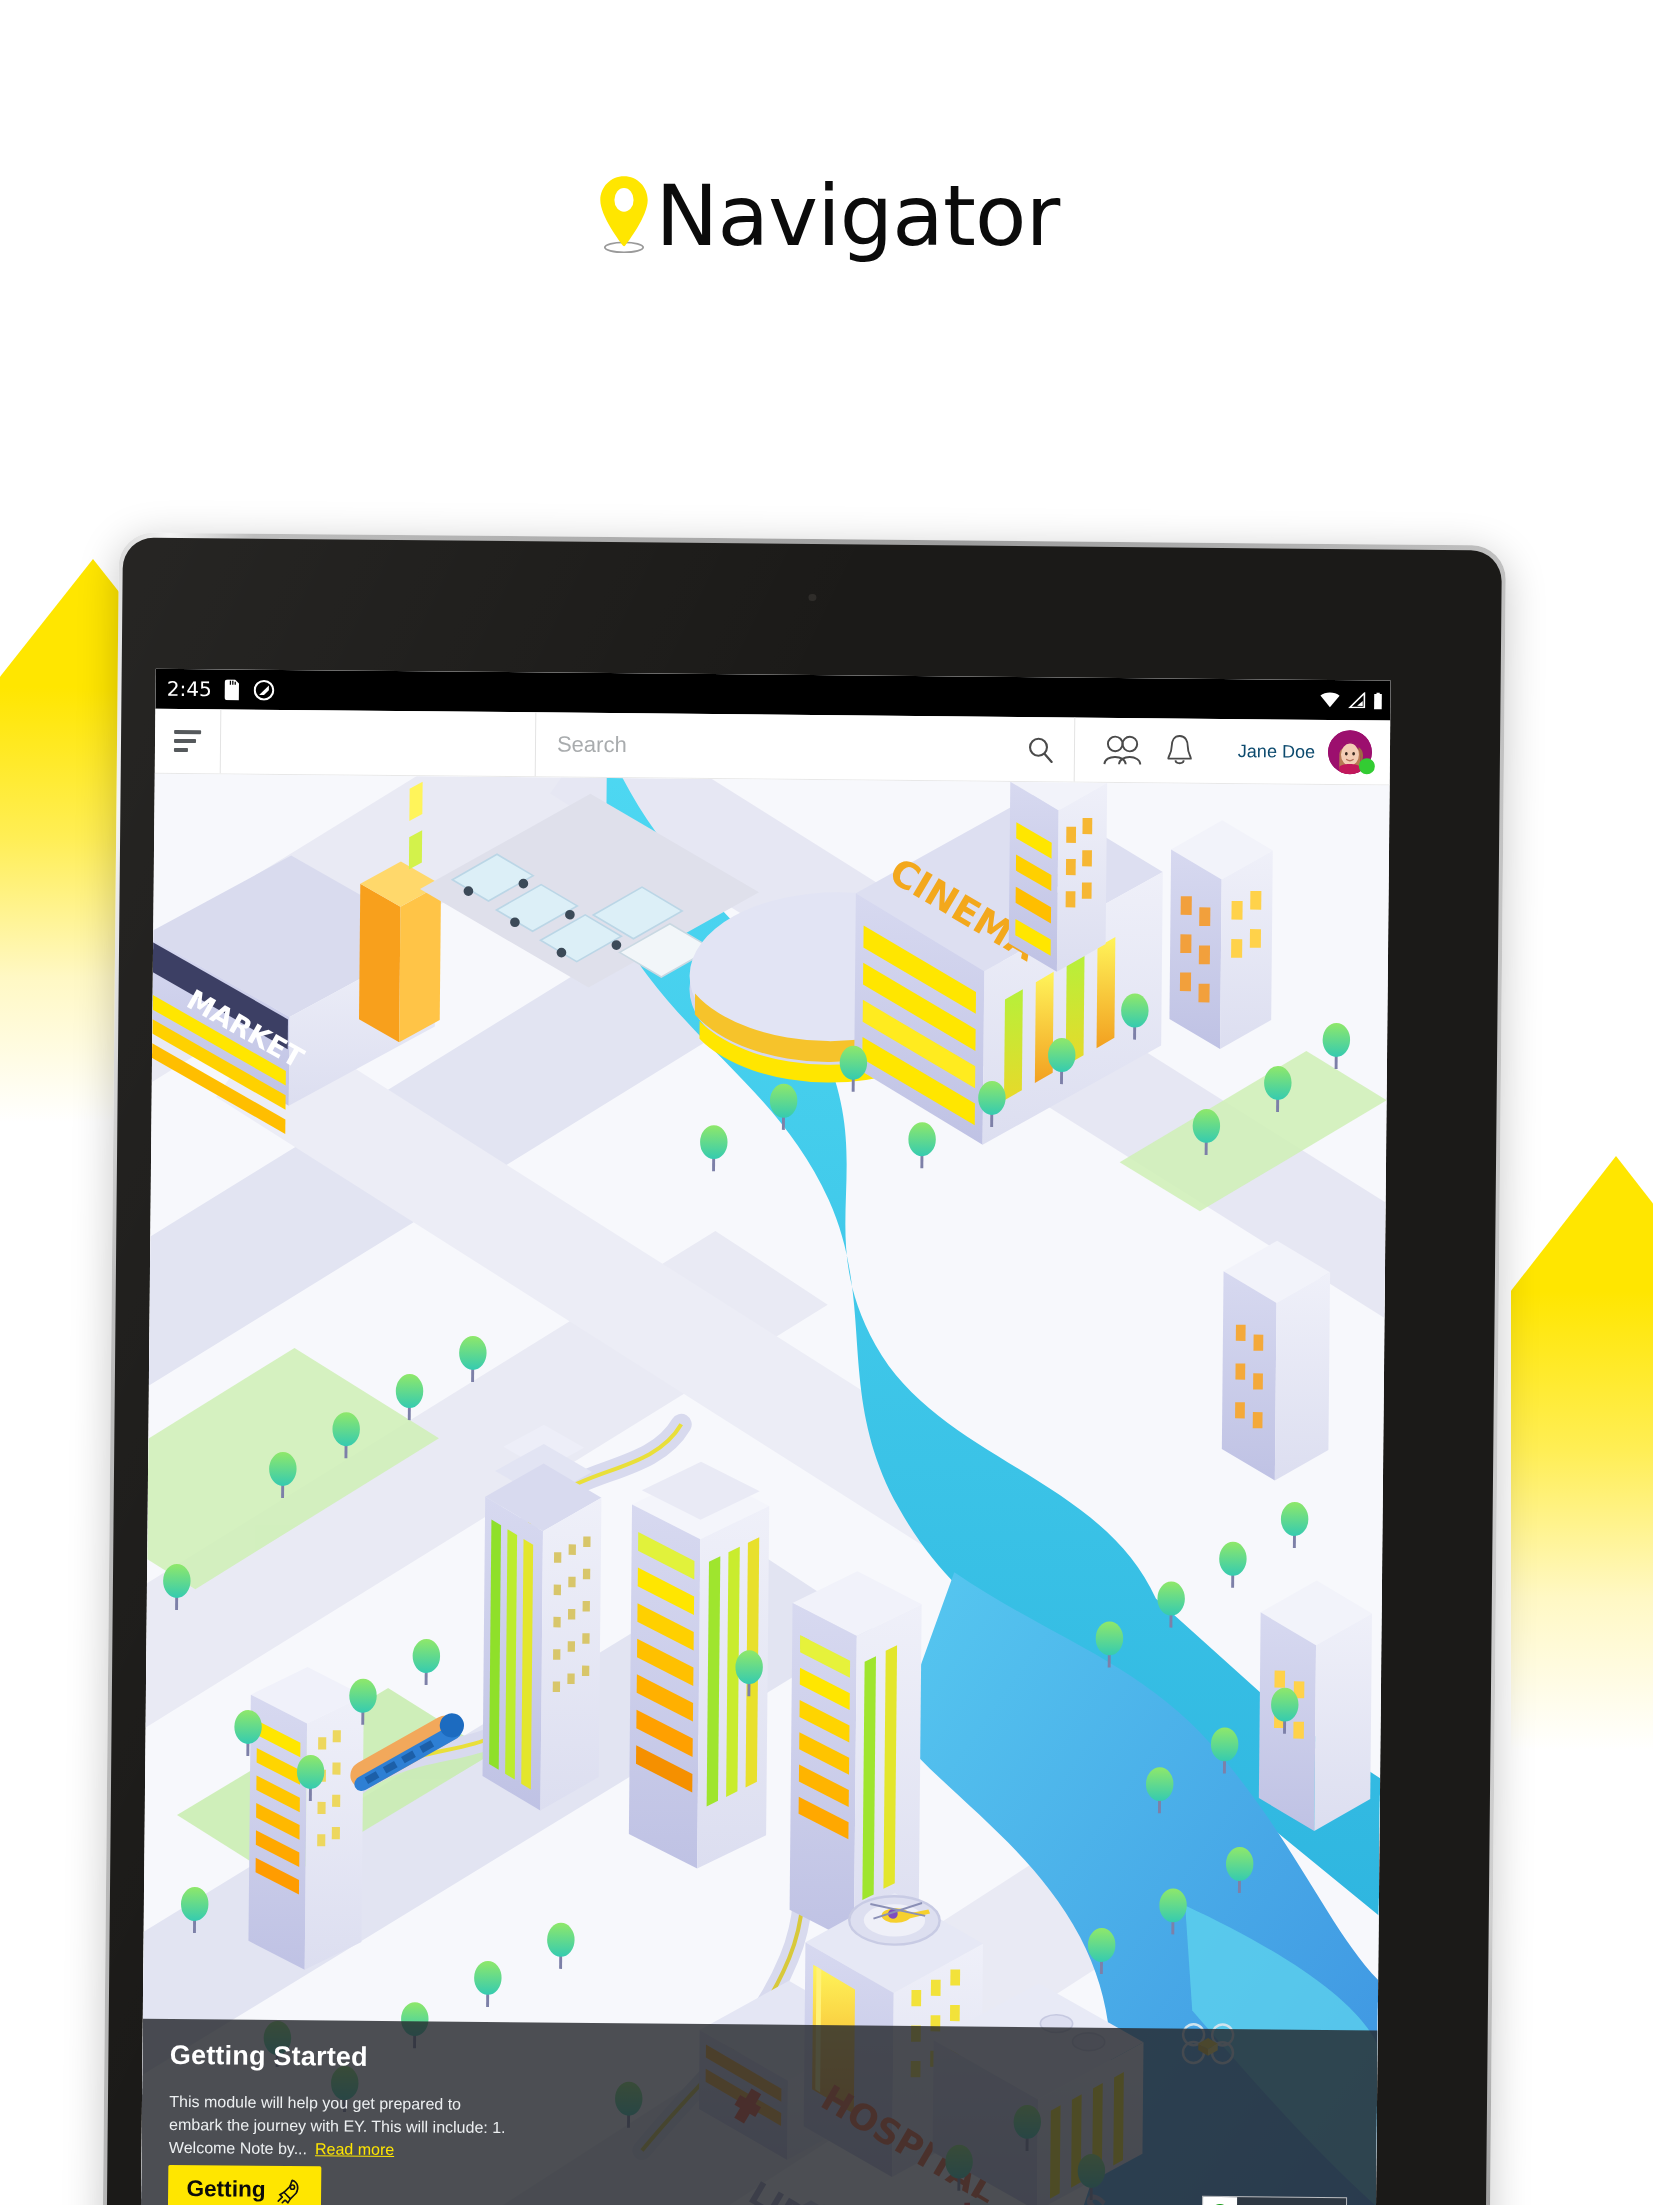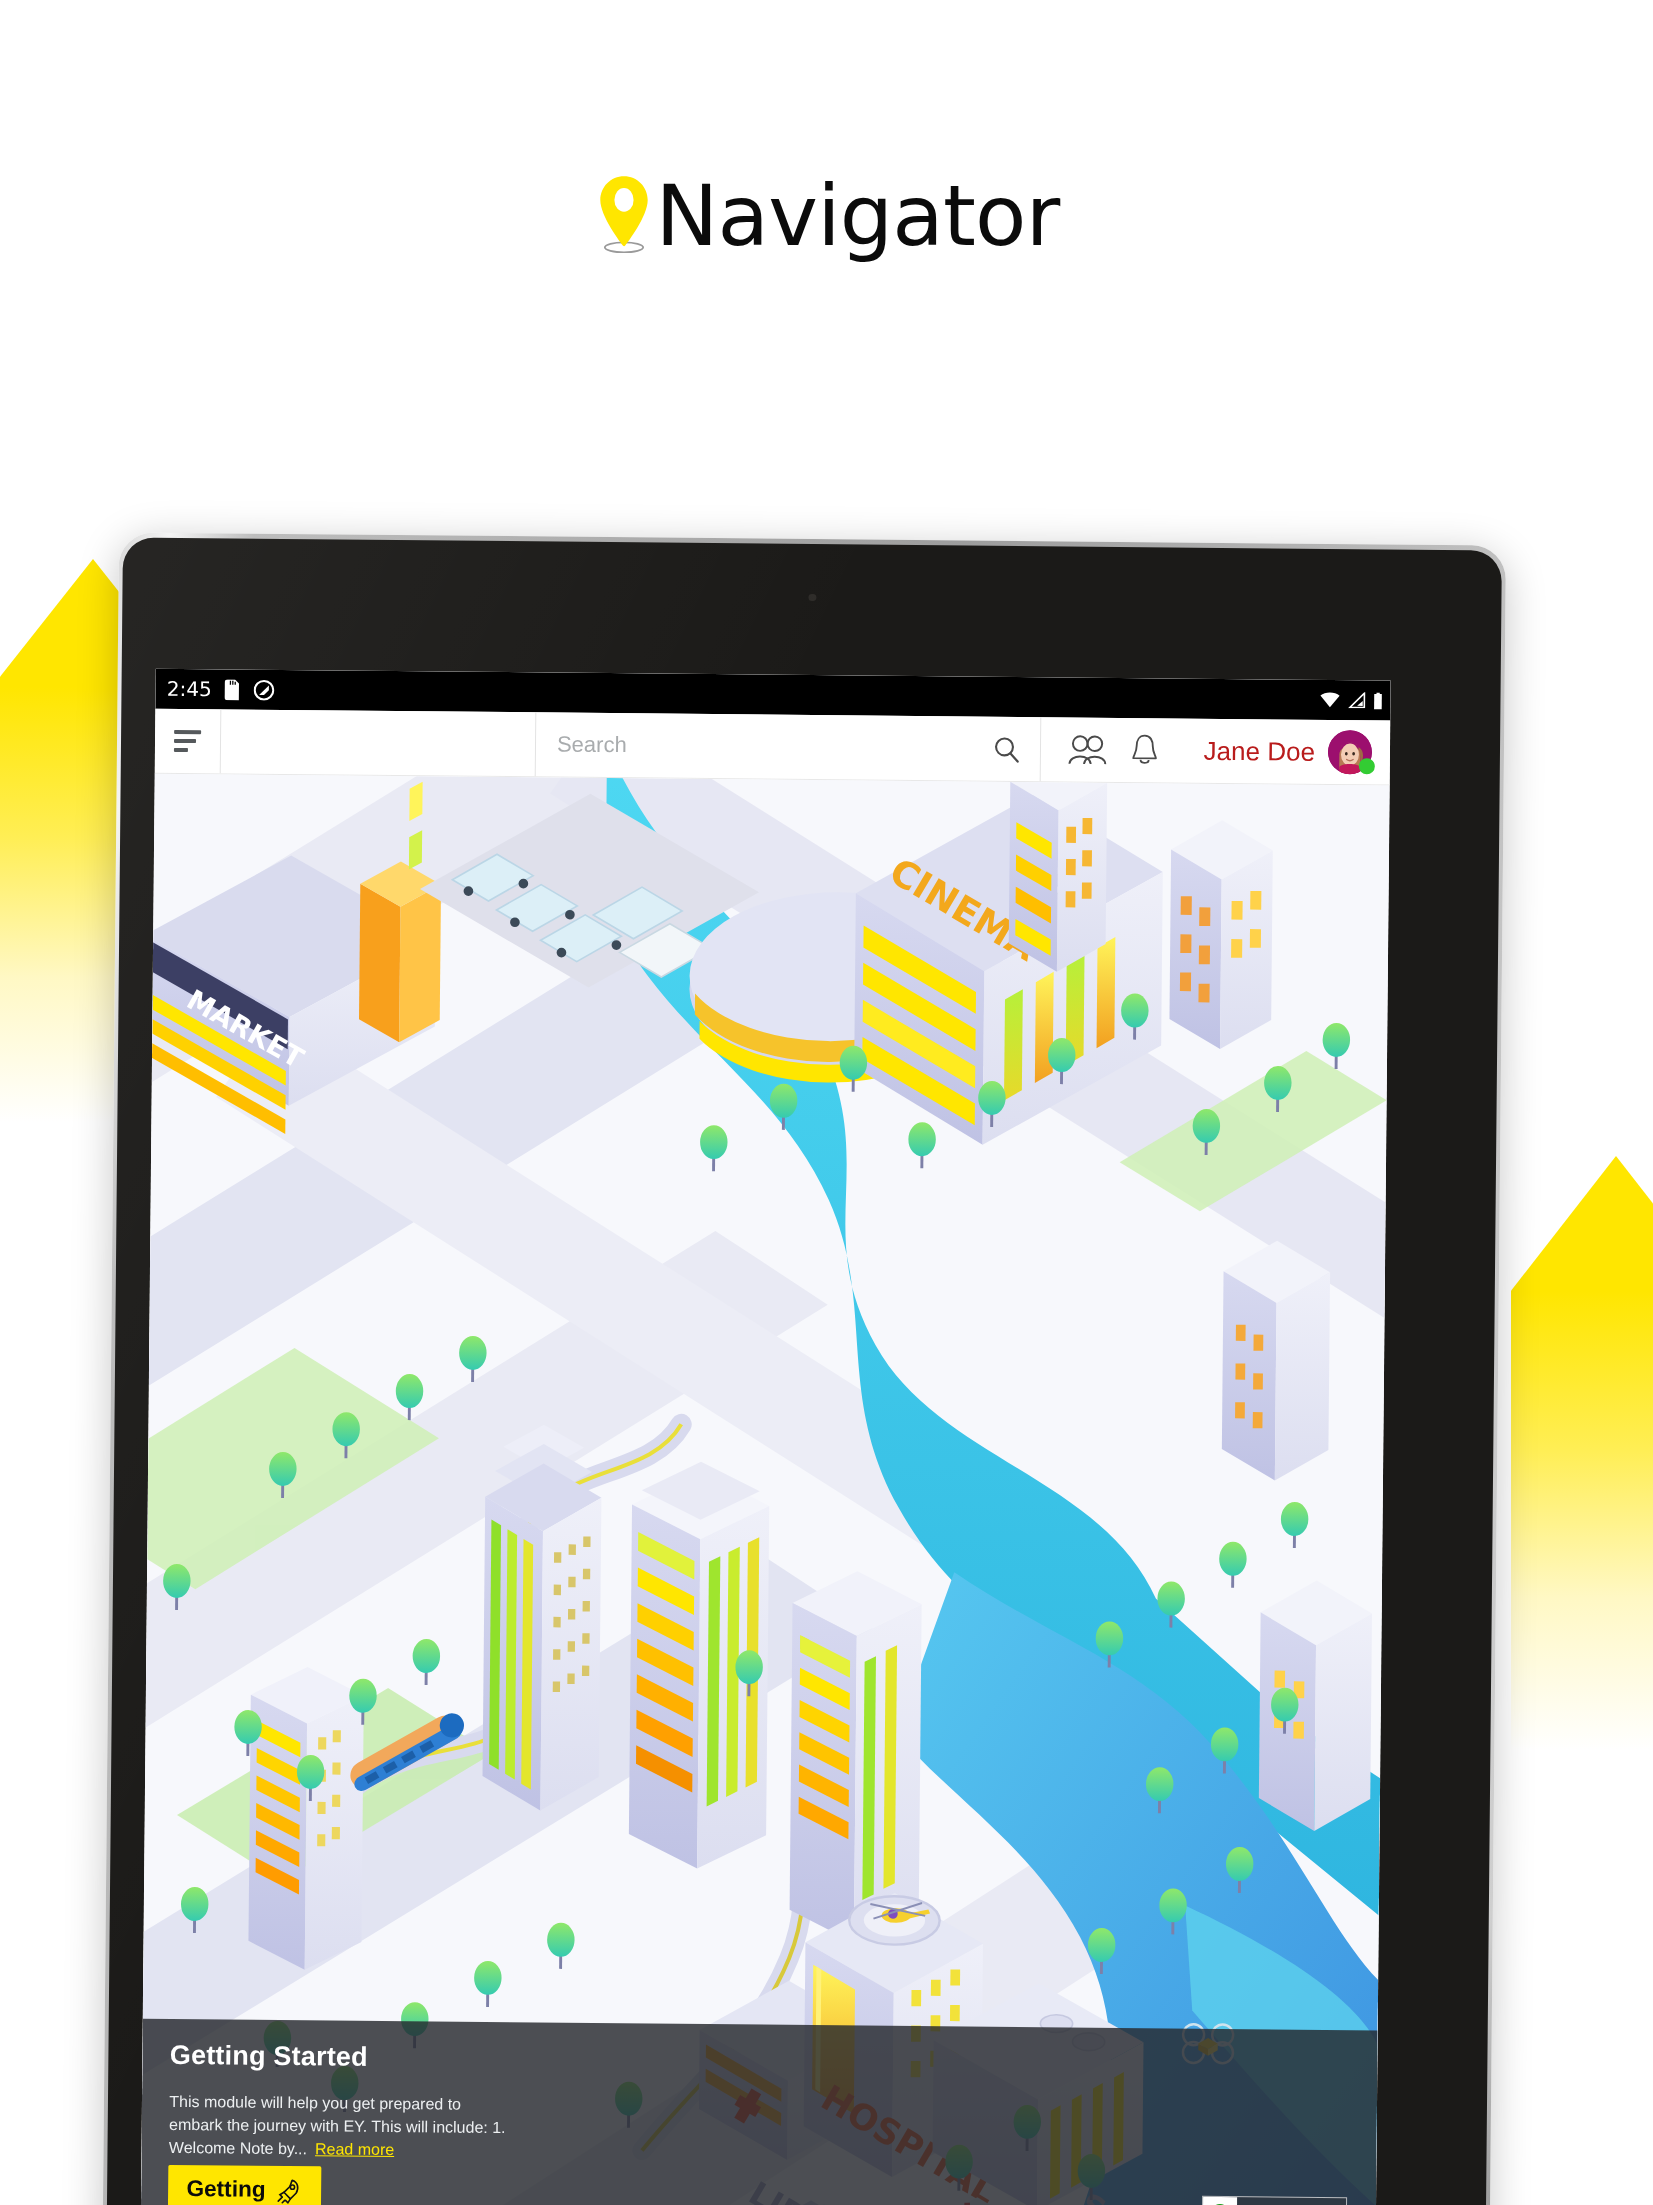--- a/index.html
+++ b/index.html
@@ -118,21 +118,21 @@
   }
   #search-input::placeholder { color: #a9acae; }
   #search-icon { flex: 0 0 auto; margin-left: 8px; }
 
   #actions-cell {
     flex: 0 0 auto; display: flex; align-items: center; gap: 24px;
     padding: 0 18px 0 27.4px;
   }
   .icon-btn { display: flex; align-items: center; justify-content: center; cursor: pointer; }
   #user-chip { display: flex; align-items: center; gap: 13px; margin-left: 21px; }
-  #user-name { font-size: 26px; color: #b91c1c; white-space: nowrap; }
+  #user-name { font-size: 18px; color: #0c4a6e; white-space: nowrap; }
   #avatar-wrap { position: relative; width: 44px; height: 44px; }
   #avatar {
     width: 44px; height: 44px; border-radius: 50%;
     background: #9c0f6e; overflow: hidden; display: block;
   }
   #presence-dot {
     position: absolute; right: -3.2px; bottom: 0;
     width: 16px; height: 16px; border-radius: 50%;
     background: #33cc33;
   }

